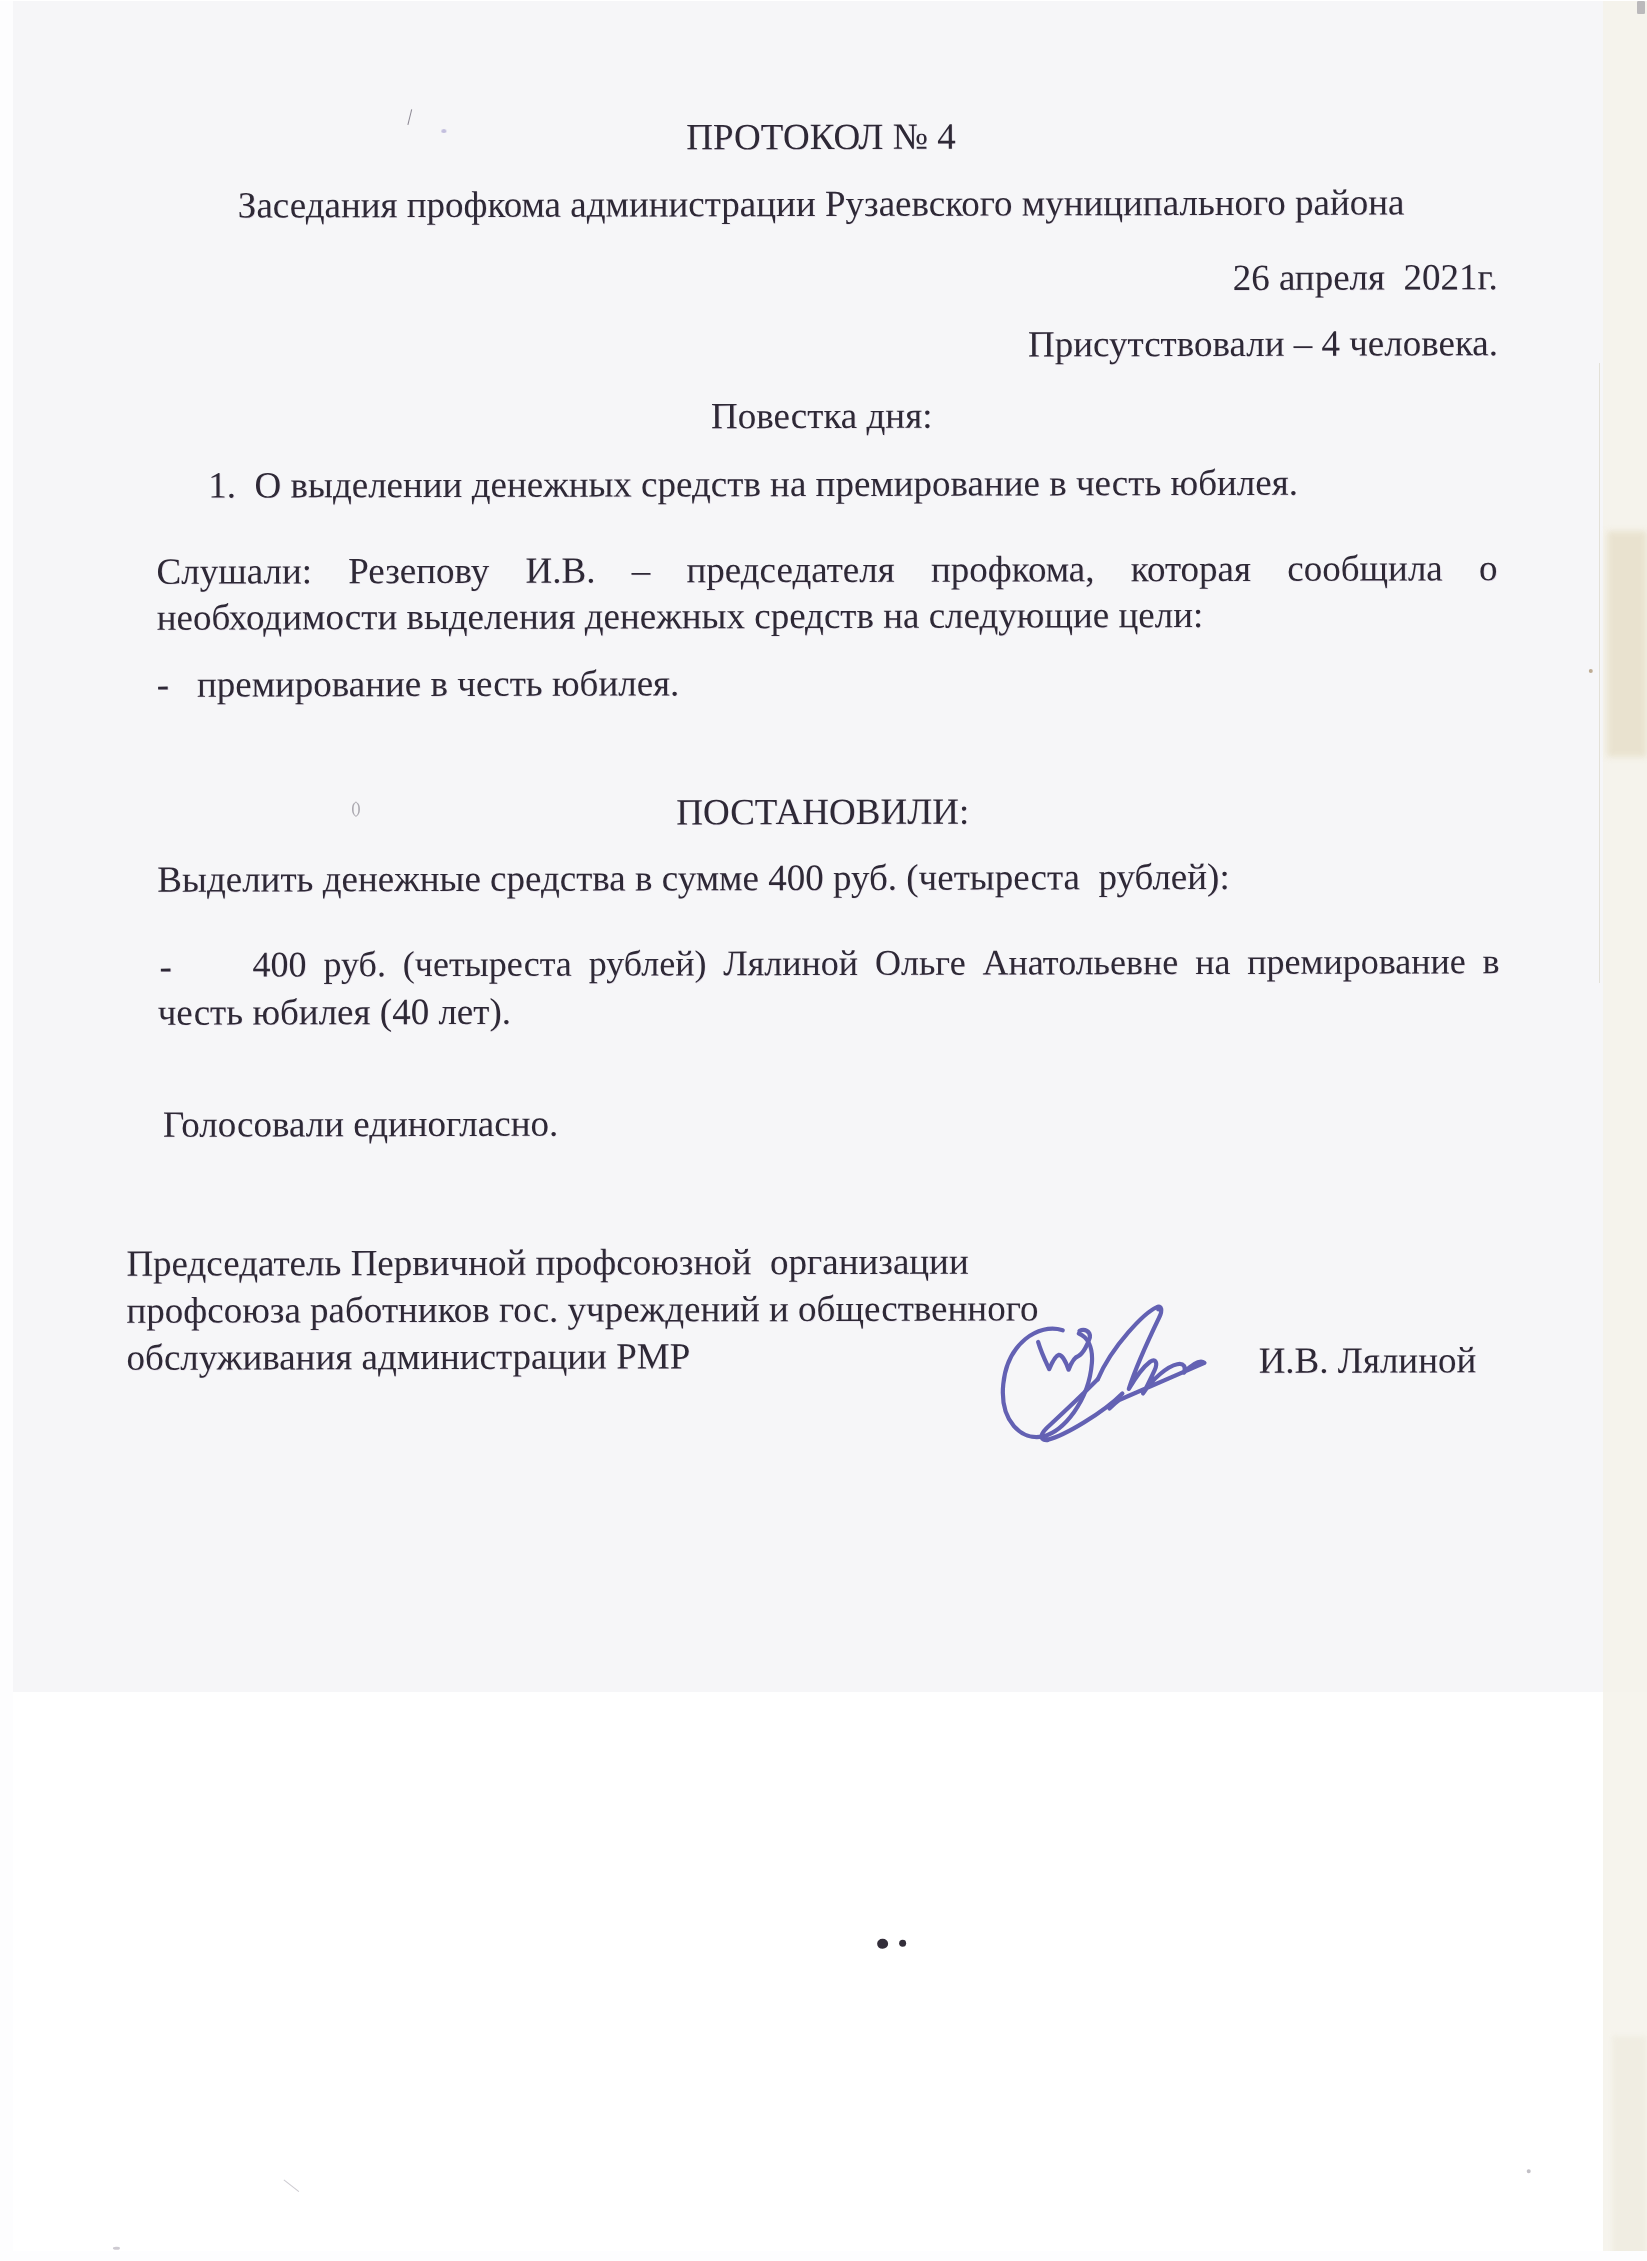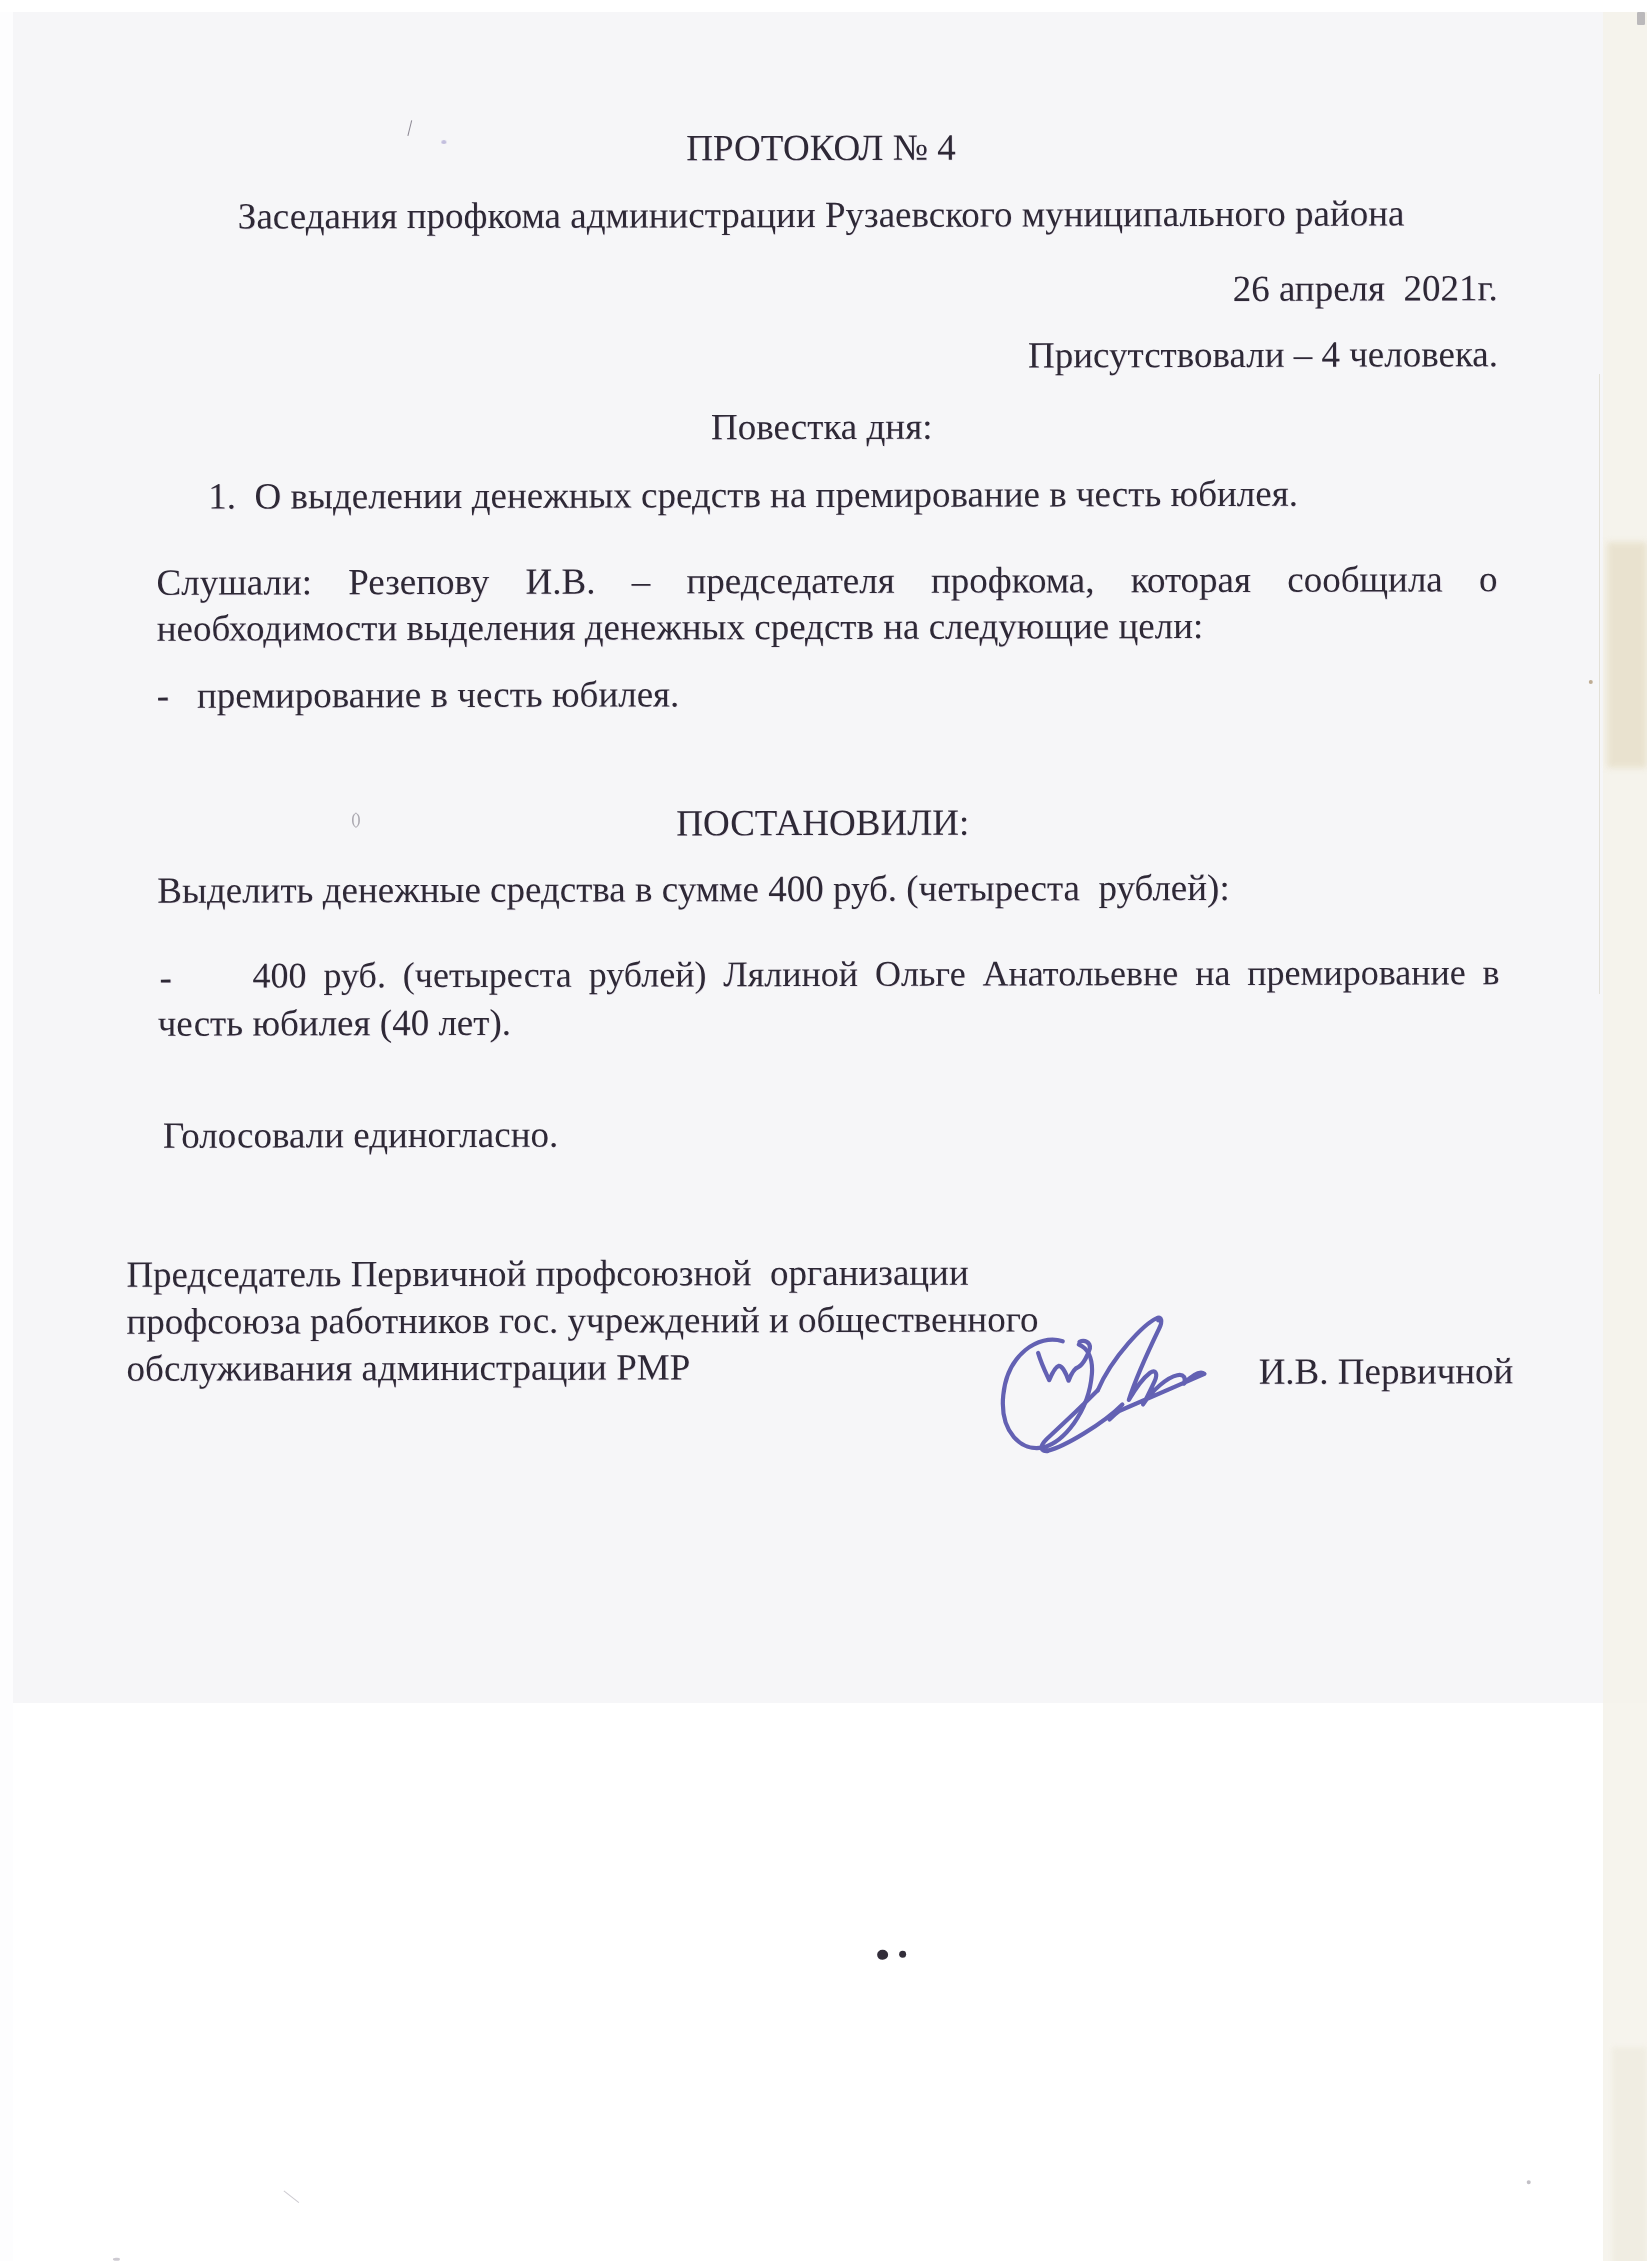--- a/index.html
+++ b/index.html
@@ -3,21 +3,21 @@
 <meta charset="utf-8">
 <style>
   html,body{margin:0;padding:0;}
   body{
     width:1647px;height:2261px;
     background:#ffffff;
     font-family:"Liberation Serif","DejaVu Serif",serif;
     position:relative;overflow:hidden;
   }
   .page{
-    position:absolute;left:0;top:12px;width:1647px;height:1691px;
+    position:absolute;left:0;top:1px;width:1647px;height:1691px;
     background:#f6f6f8;
   }
   .doc{
     position:absolute;left:0;top:0;width:1647px;height:2261px;
     transform:rotate(-0.15deg);
   }
   .t{
     position:absolute;
     font-size:37px;line-height:1.22;
     color:#2e2936;
@@ -86,21 +86,21 @@
     <div class="t" style="left:158px;top:987px;">честь юбилея (40 лет).</div>
 
     <div class="t" style="left:163px;top:1099px;">Голосовали единогласно.</div>
 
     <div class="t" style="left:126px;top:1238px;">Председатель Первичной профсоюзной  организации</div>
 
     <div class="t" style="left:126px;top:1285px;">профсоюза работников гос. учреждений и общественного</div>
 
     <div class="t" style="left:126px;top:1332px;">обслуживания администрации РМР</div>
 
-    <div class="t" style="left:1258px;top:1338px;">И.В. Первичной</div>
+    <div class="t" style="left:1258px;top:1338px;">И.В. Лялиной</div>
 
     <svg class="signature-svg" viewBox="0 0 360 340">
       <g fill="none" stroke="#5654ad" stroke-width="6.5" stroke-linecap="round" stroke-linejoin="round" opacity="0.92">
 
         <path d="M113,57 C75,45 27,78 21,140 C15,198 50,228 82,221 C114,213 153,167 158,108 C160,84 152,68 138,62"></path>
 
         <path d="M75,75 C81,95 88,108 92,117 C98,103 103,96 107,95 C112,95 118,106 122,118 C127,105 133,98 137,97 C145,93 152,78 155,68 C156,59 147,54 139,58"></path>
 
         <path d="M167,133 C190,80 240,30 258,22 C266,18 268,26 262,38 C244,75 224,120 215,148 C228,126 240,112 248,106 C257,100 260,108 255,119 C247,136 240,150 237,155 C252,132 275,113 290,110 C300,108 304,114 300,123 C315,108 326,103 332,108 L200,165 C193,170 188,175 185,178"></path>
 

